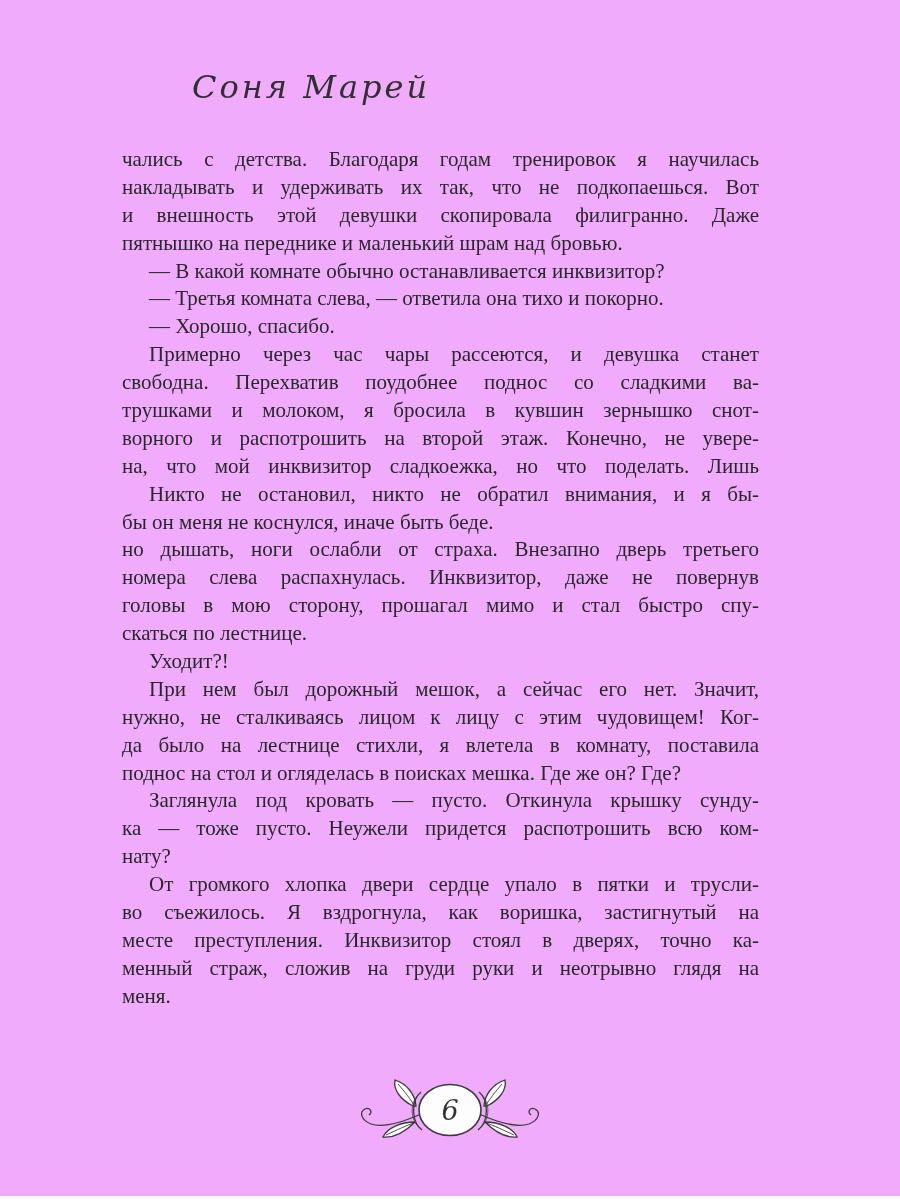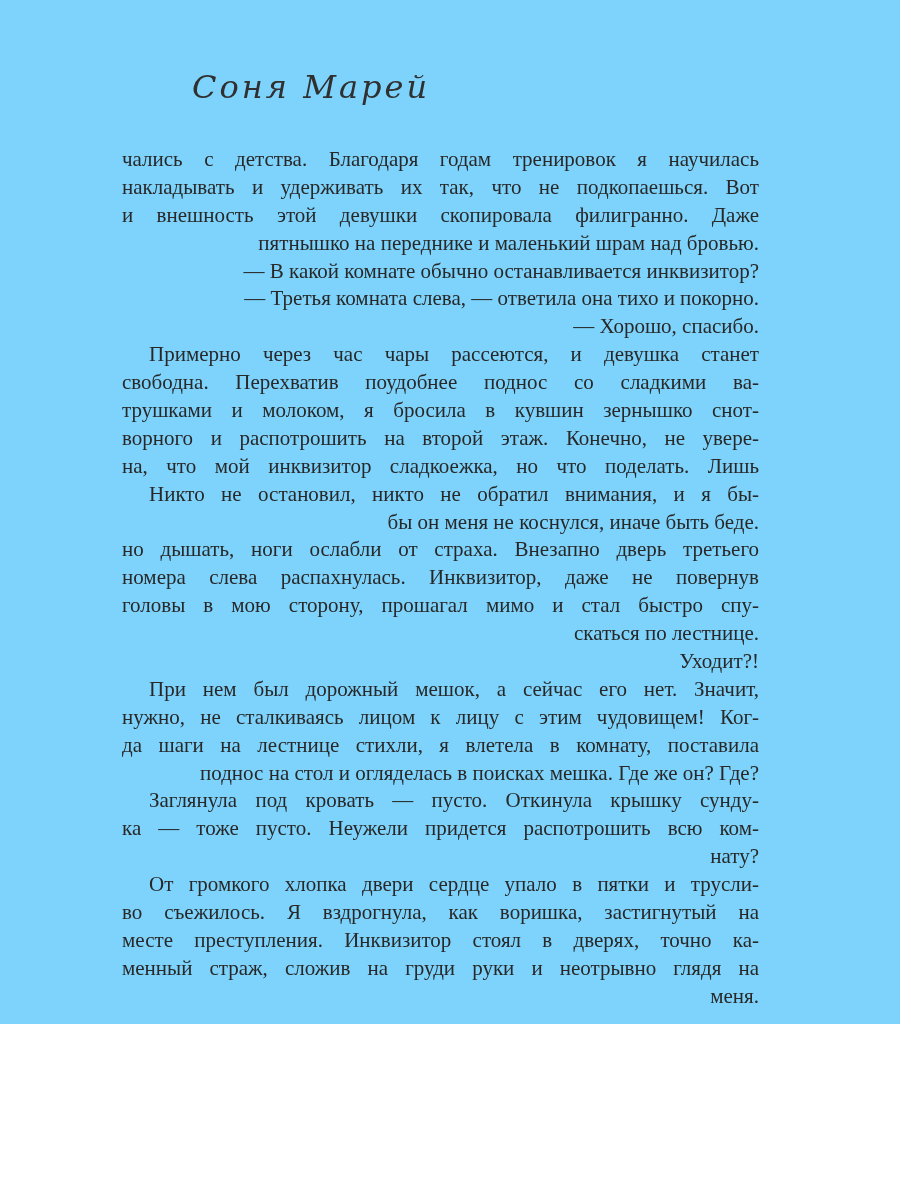--- a/index.html
+++ b/index.html
@@ -3,22 +3,22 @@
 <meta charset="utf-8">
 <style>
   html, body {
     margin: 0;
     padding: 0;
     background: #ffffff;
   }
   .page {
     position: relative;
     width: 900px;
-    height: 1024px;
-    background: #7dd3fc;
+    height: 1196px;
+    background: #f0abfc;
     font-family: "Liberation Serif", "DejaVu Serif", serif;
     color: #282828;
     overflow: hidden;
   }
   .author {
     position: absolute;
     left: 192px;
     top: 68px;
     font-family: "DejaVu Serif", serif;
     font-style: italic;
@@ -31,21 +31,21 @@
     position: absolute;
     left: 122px;
     top: 146px;
     width: 637px;
   }
   .line {
     font-size: 21px;
     line-height: 27.9px;
     height: 27.9px;
     overflow: hidden;
-    text-align: right;
+    text-align: left;
   }
   .line.just {
     text-align: justify;
     text-align-last: justify;
   }
   .line.first-indent {
     text-indent: 27px;
     font-family: Liberation Serif, serif;
   }
   .ornament {
@@ -85,21 +85,21 @@
       <div class="line just">на, что мой инквизитор сладкоежка, но что поделать. Лишь</div>
       <div class="line just first-indent">Никто не остановил, никто не обратил внимания, и я бы-</div>
       <div class="line">бы он меня не коснулся, иначе быть беде.</div>
       <div class="line just">но дышать, ноги ослабли от страха. Внезапно дверь третьего</div>
       <div class="line just">номера слева распахнулась. Инквизитор, даже не повернув</div>
       <div class="line just">головы в мою сторону, прошагал мимо и стал быстро спу-</div>
       <div class="line">скаться по лестнице.</div>
       <div class="line first-indent">Уходит?!</div>
       <div class="line just first-indent">При нем был дорожный мешок, а сейчас его нет. Значит,</div>
       <div class="line just">нужно, не сталкиваясь лицом к лицу с этим чудовищем! Ког-</div>
-      <div class="line just">да шаги на лестнице стихли, я влетела в комнату, поставила</div>
+      <div class="line just">да было на лестнице стихли, я влетела в комнату, поставила</div>
       <div class="line">поднос на стол и огляделась в поисках мешка. Где же он? Где?</div>
       <div class="line just first-indent">Заглянула под кровать — пусто. Откинула крышку сунду-</div>
       <div class="line just">ка — тоже пусто. Неужели придется распотрошить всю ком-</div>
       <div class="line">нату?</div>
       <div class="line just first-indent">От громкого хлопка двери сердце упало в пятки и трусли-</div>
       <div class="line just">во съежилось. Я вздрогнула, как воришка, застигнутый на</div>
       <div class="line just">месте преступления. Инквизитор стоял в дверях, точно ка-</div>
       <div class="line just">менный страж, сложив на груди руки и неотрывно глядя на</div>
       <div class="line">меня.</div>
     </div>

